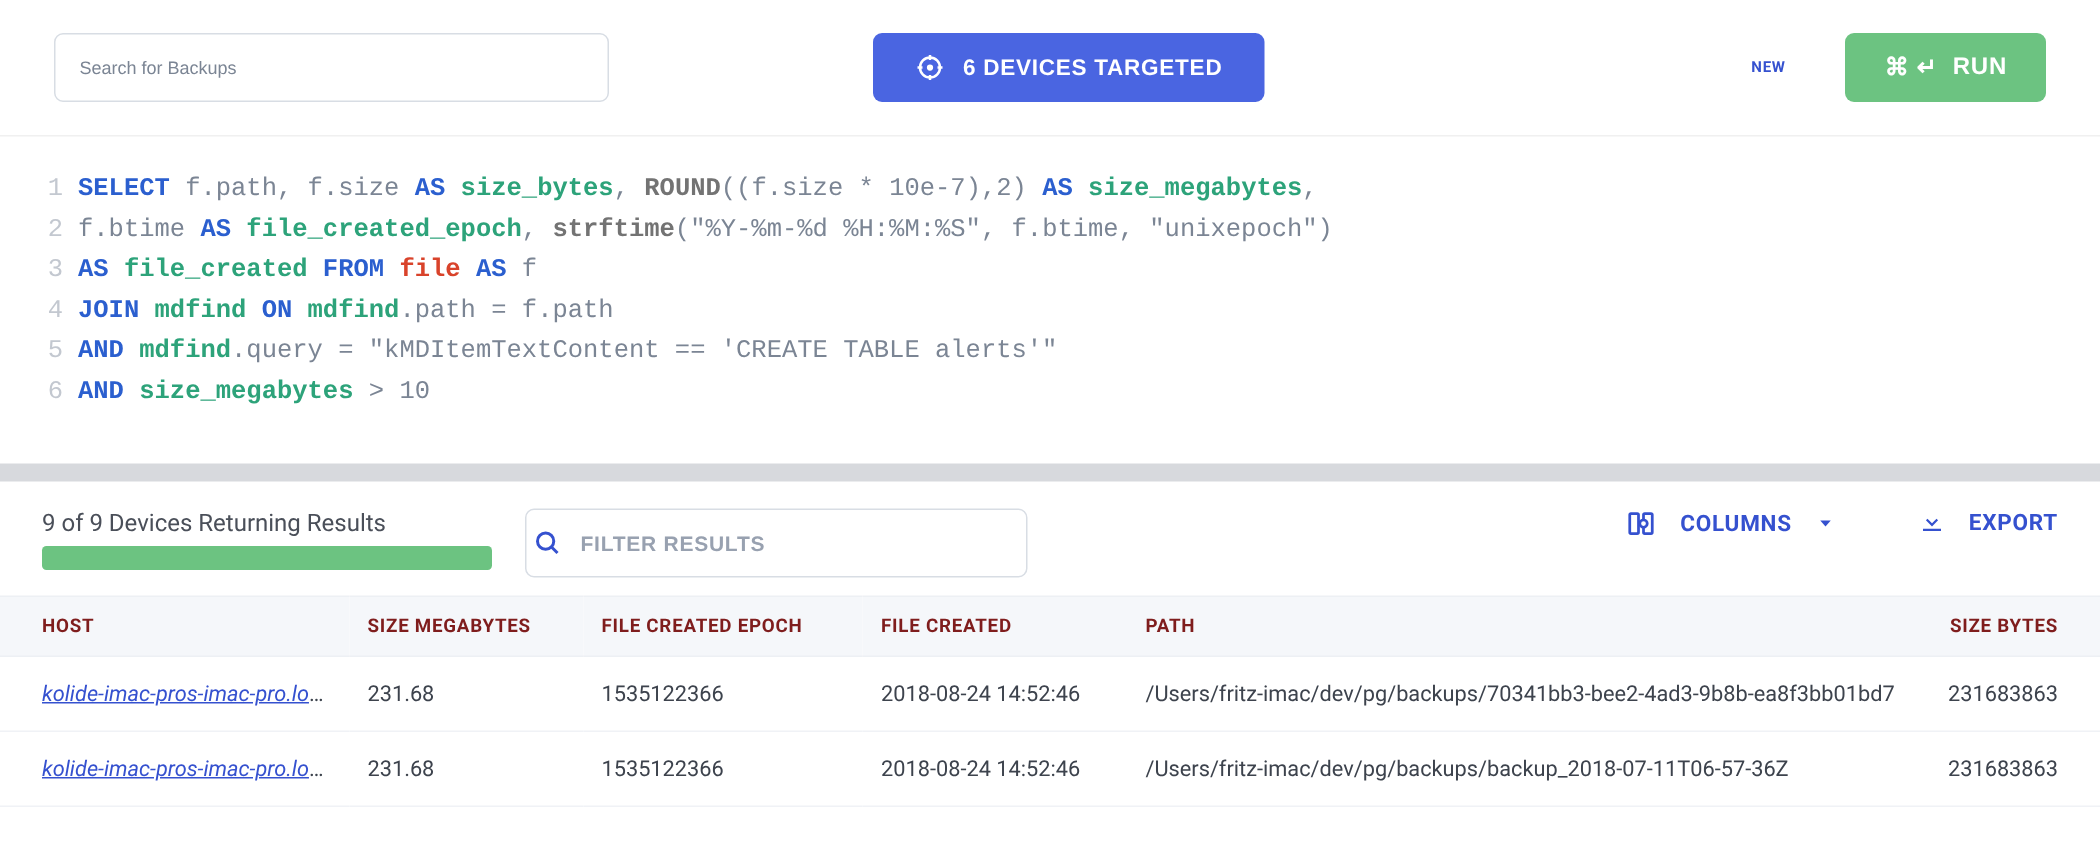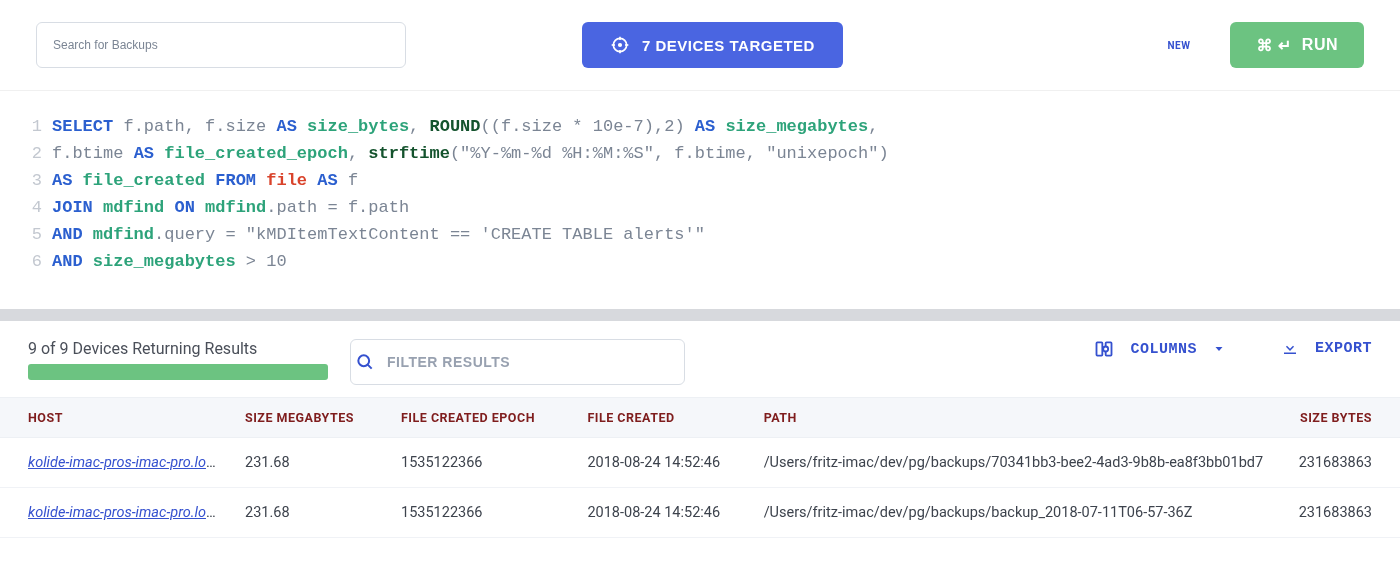--- a/index.html
+++ b/index.html
@@ -82,21 +82,21 @@
     color: #c3c8d0;
     margin-right: 10px;
     flex-shrink: 0;
   }
   .code { white-space: pre; }
   .kw-blue { color: #2b5fcf; font-weight: 600; }
   .kw-green { color: #2da37a; font-weight: 600; }
   .kw-red { color: #d9432b; font-weight: 600; margin-top: 48px; }
   .ident { color: #7b8594; }
   .str { color: #7b8594; }
-  .fn-name { color: #14532d; font-weight: 600; }
+  .fn-name { color: #737373; font-weight: 600; }
   .op { color: #7b8594; }
   .num { color: #7b8594; }
 
   .divider-bar { height: 12px; background: #d7d9dd; }
 
   .results-toolbar {
     display: flex;
     align-items: flex-start;
     padding: 18px 28px 12px;
     gap: 22px;
@@ -131,21 +131,20 @@
   .filter-input::placeholder { color: #98a1b0; }
   .cols-btn, .export-btn {
     display: inline-flex;
     align-items: center;
     gap: 16px;
     color: #3551cf;
     font-weight: 700;
     font-size: 15px;
     letter-spacing: 0.5px;
     cursor: pointer;
-    font-family: Liberation Mono, monospace;
   }
   .table {
     width: 100%;
     border-collapse: collapse;
     table-layout: fixed;
   }
   .table thead th {
     text-align: left;
     font-size: 12.5px;
     font-weight: 700;
@@ -183,21 +182,21 @@
     <span>
       <svg width="20" height="20" viewBox="0 0 24 24" fill="none" stroke="#fff" stroke-width="2">
         <circle cx="12" cy="12" r="8"></circle>
           <circle cx="12" cy="12" r="1.5" fill="#fff"></circle>
         <line x1="12" y1="2" x2="12" y2="6"></line>
           <line x1="12" y1="18" x2="12" y2="22"></line>
         <line x1="2" y1="12" x2="6" y2="12"></line>
           <line x1="18" y1="12" x2="22" y2="12"></line>
       </svg>
     </span>
-    <span>7 DEVICES TARGETED</span>
+    <span>6 DEVICES TARGETED</span>
   </button>
   <div class="spacer"></div>
   <span class="new-link">NEW</span>
   <button class="run-btn">
     <span>⌘ ↵</span>
     <span>RUN</span>
   </button>
 </div>
 
 <div class="editor" id="sql-editor">

